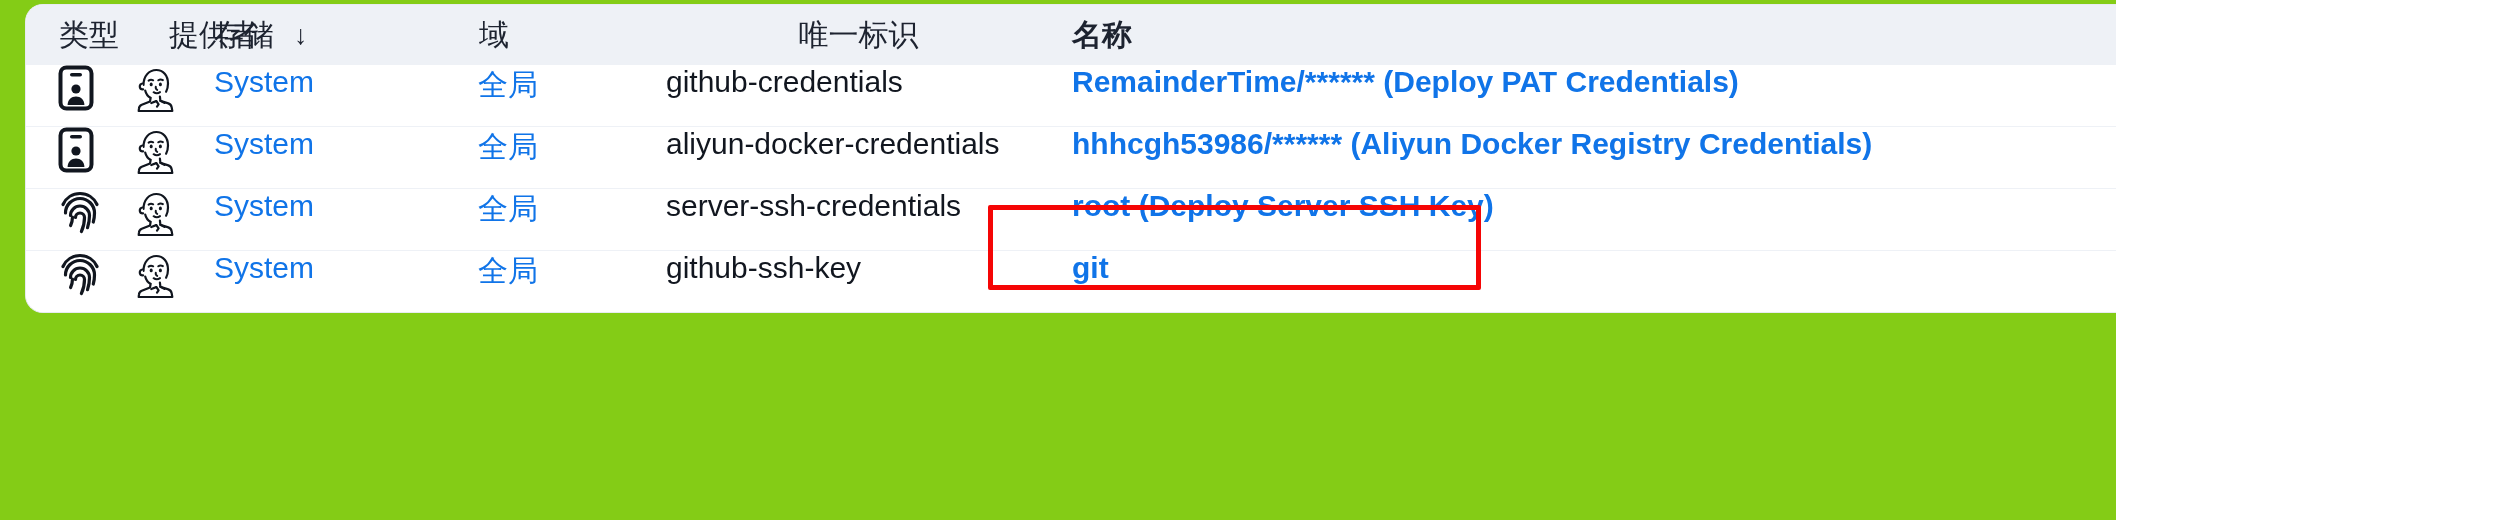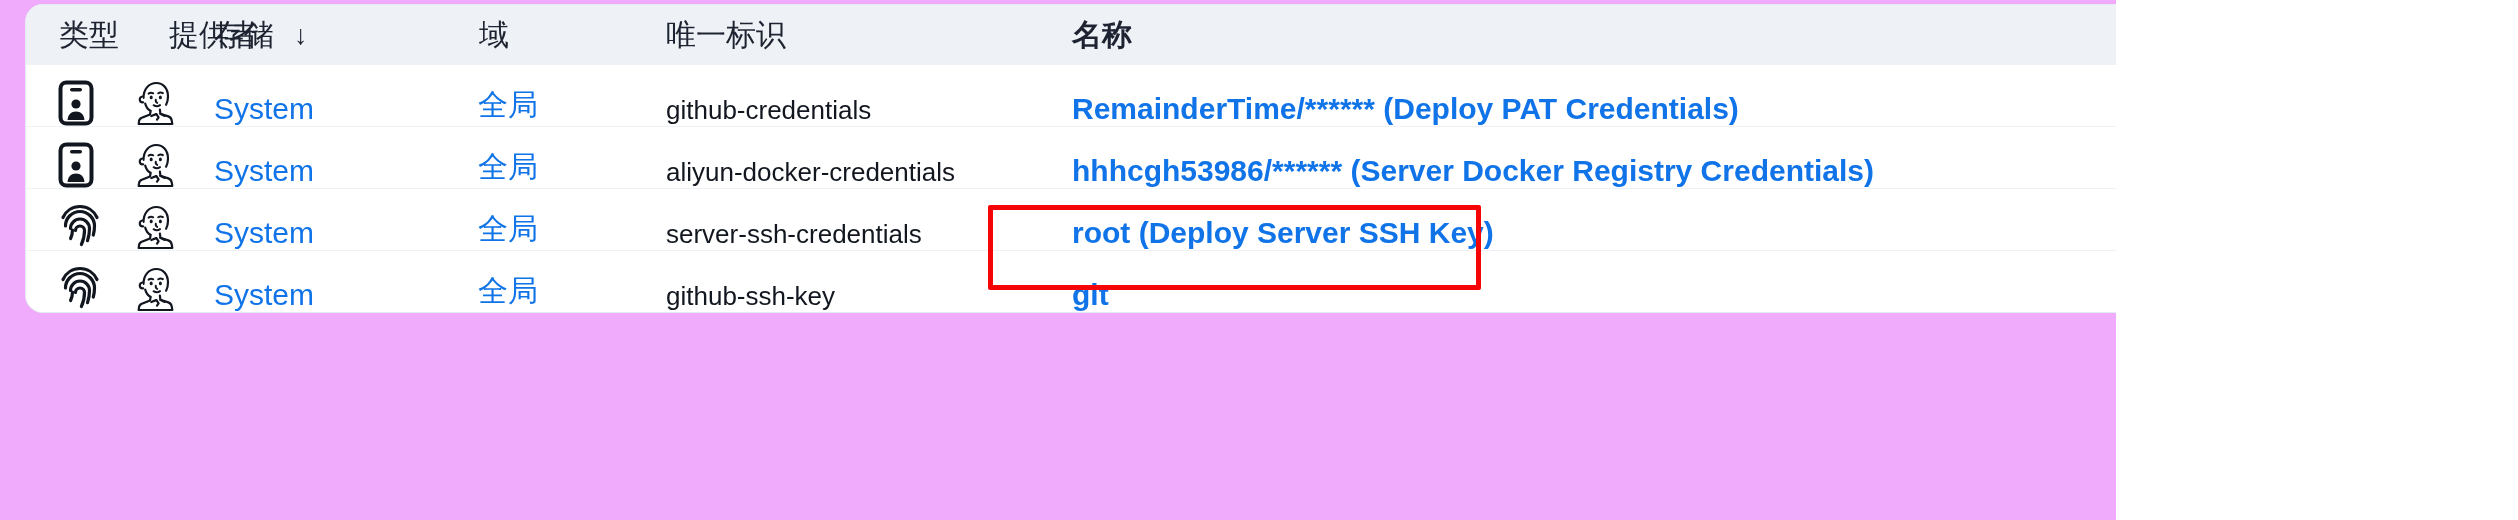--- a/index.html
+++ b/index.html
@@ -12,21 +12,21 @@
     height: 520px;
     font-family: "Liberation Sans", "DejaVu Sans", sans-serif;
     -webkit-font-smoothing: antialiased;
   }
 
   .page {
     position: relative;
     width: 2116px;
     height: 520px;
     overflow: hidden;
-    background: #f0abfc;
+    background: #84cc16;
   }
 
   
   .table-card {
     position: absolute;
     left: 25px;
     top: 4px;
     width: 2493px;
     border: 1px solid #e7ebf1;
     border-right: none;
@@ -74,21 +74,21 @@
   .col-store    { width: 242px; }
   .col-domain   { width: 190px; }
   .col-id       { width: 405px; }
   .col-name     { width: auto; font-weight: bold;  }
 
   
   th.col-type   .th-inner { padding-left: 33px; }
   th.col-provider .th-inner { padding-left: 0px; margin-left: 40px; }
   th.col-store  .th-inner { padding-left: 0px; }
   th.col-domain .th-inner { padding-left: 23px; }
-  th.col-id     .th-inner { padding-left: 20px; }
+  th.col-id     .th-inner { padding-left: 20px; justify-content: center; }
   th.col-name   .th-inner { padding-left: 21px; }
 
   
   tbody tr {
     background: #ffffff;
     height: 61px;
   }
   tbody tr + tr td {
     border-top: 1px solid #eef1f6;
   }
@@ -96,41 +96,41 @@
     padding: 0;
     font-size: 30px;
     color: #11161f;
     vertical-align: middle;
     height: 61px;
     white-space: nowrap;
   }
 
   .cell {
     display: flex;
-    align-items: flex-end;
+    align-items: flex-start;
     height: 61px;
   }
 
   td.col-type   .cell { padding-left: 32px; }
   td.col-provider .cell { padding-left: 0px; }
   td.col-store  .cell { padding-left: 0px; }
   td.col-domain .cell { padding-left: 22px; }
   td.col-id     .cell { padding-left: 20px; }
   td.col-name   .cell { padding-left: 21px; }
 
   .link {
     color: #1074e8;
     text-decoration: none;
     font-size: 30px;
     cursor: pointer;
   }
 
   .plain-text {
     color: #11161f;
-    font-size: 26px;
+    font-size: 30px;
   }
 
   
   .icon-badge,
   .icon-fingerprint,
   .icon-jenkins {
     display: inline-block;
     line-height: 0;
   }
   .icon-badge svg, .icon-fingerprint svg { display: block; }
@@ -313,21 +313,21 @@
               <a class="link" href="#">全局</a>
             </div>
           </td>
           <td class="col-id">
             <div class="cell">
               <span class="plain-text">aliyun-docker-credentials</span>
             </div>
           </td>
           <td class="col-name">
             <div class="cell">
-              <a class="link" href="#">hhhcgh53986/****** (Server Docker Registry Credentials)</a>
+              <a class="link" href="#">hhhcgh53986/****** (Aliyun Docker Registry Credentials)</a>
             </div>
           </td>
         </tr>
 
         <tr>
           <td class="col-type">
             <div class="cell">
               <span class="icon-fingerprint">
                 <svg width="44" height="48" viewBox="0 0 44 48" fill="none" stroke="#11161f" stroke-width="3.2" stroke-linecap="round">
                   <path d="M5 15.5C8 8.8 14.6 4.5 22 4.5c7.4 0 14 4.3 17 11"></path>

